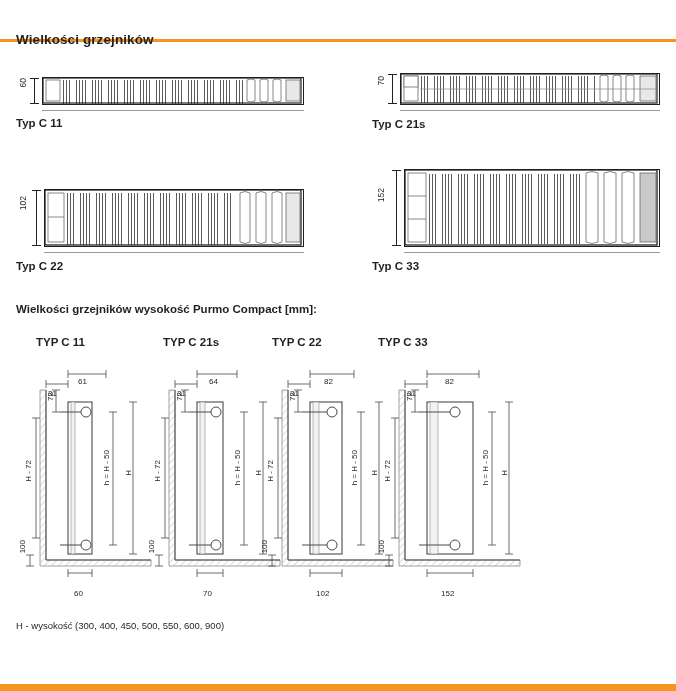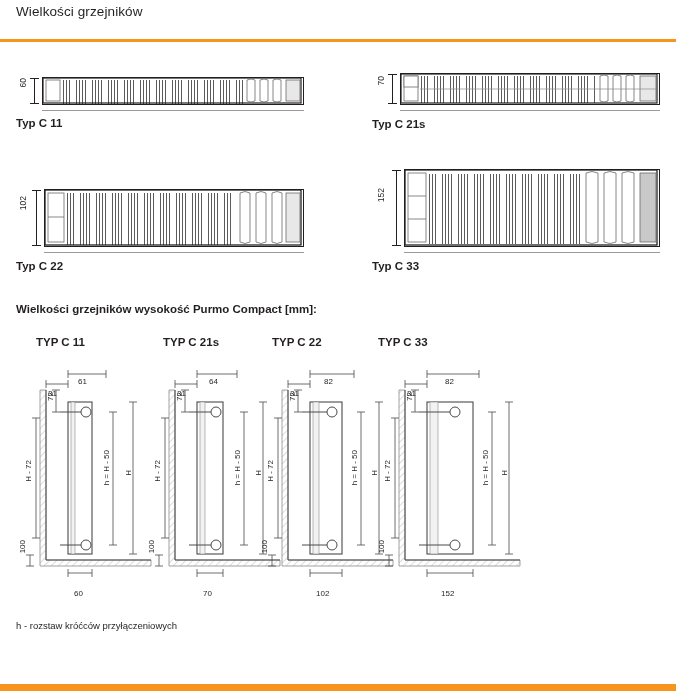--- a/index.html
+++ b/index.html
@@ -11,22 +11,22 @@
     color: #231f20;
     position: relative;
     overflow: hidden;
   }
   .header {
     position: absolute; left:0; top:0; width:676px; height:42px;
     background:#ffffff;
     border-bottom: 3px solid #f7941d;
   }
   .header-title {
-    position:absolute; left:16px; top:4px;
-    font-size:13.5px; font-weight:normal; color:#231f20;
+    position:absolute; left:16px; top:32px;
+    font-size:13.5px; font-weight:bold; color:#231f20;
     letter-spacing:0.1px;
   }
 
   
   .sec {
     position:absolute;
   }
   .sec-label {
     font-size:11.5px; font-weight:bold; color:#231f20;
   }
@@ -407,16 +407,16 @@
   <div class="smalltxt" style="left:70px; top:5px;">82</div>
   <div class="smalltxtv" style="left:30px; top:32px;">72</div>
   <div class="smalltxtv" style="left:8px; top:100px;">H - 72</div>
   <div class="smalltxtv" style="left:2px; top:180px;">100</div>
   <div class="smalltxtv" style="left:106px; top:90px;">h = H - 50</div>
   <div class="smalltxtv" style="left:125px; top:110px;">H</div>
   <div class="smalltxt" style="left:66px; top:217px;">152</div>
 </div>
 
 <div class="notes">
-  <div class="note">h - rozstaw króćców przyłączeniowych</div>
+  <div class="note">H - wysokość (300, 400, 450, 500, 550, 600, 900)</div>
 </div>
 
 <div class="footerbar"></div>
 
 </body></html>

